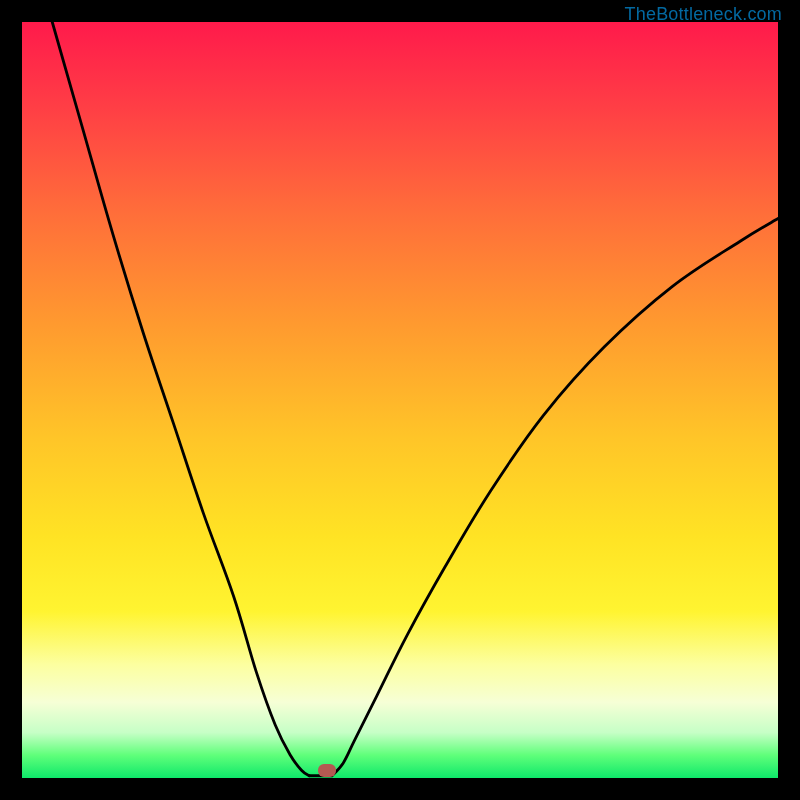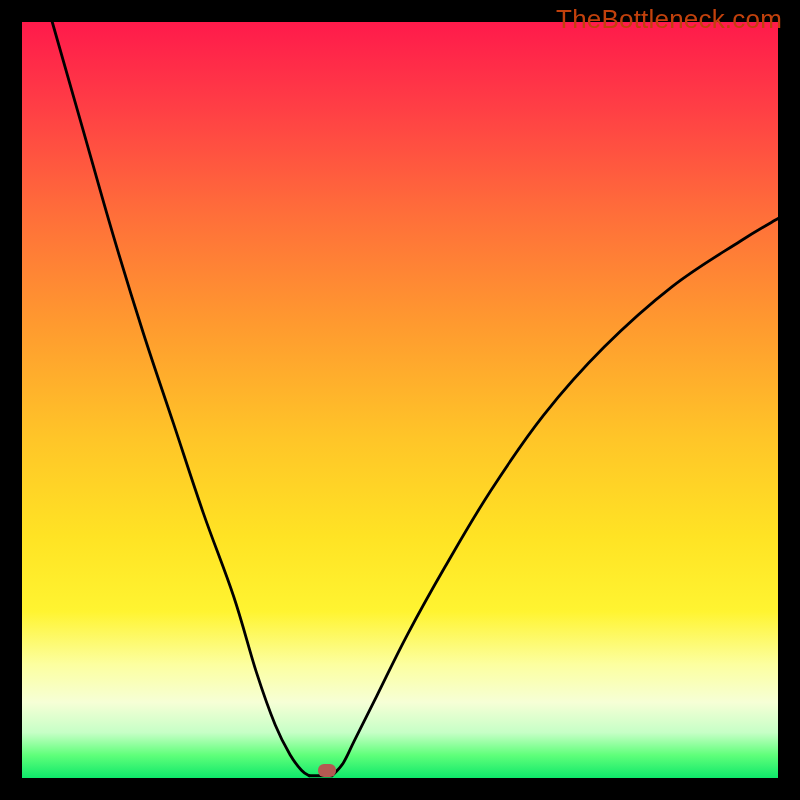--- a/index.html
+++ b/index.html
@@ -49,22 +49,22 @@
     position: absolute;
     width: 18px;
     height: 13px;
     background: #b35a52;
     border-radius: 6px;
   }
   .watermark {
     position: absolute;
     top: 4px;
     right: 18px;
-    color: #c2410c;
-    font-size: 26px;
+    color: #0369a1;
+    font-size: 18px;
     font-weight: 500;
     letter-spacing: 0.2px;
   }
 </style>
 </head>
 <body>
 
 <div class="frame">
   <div class="gradient"></div>
 

